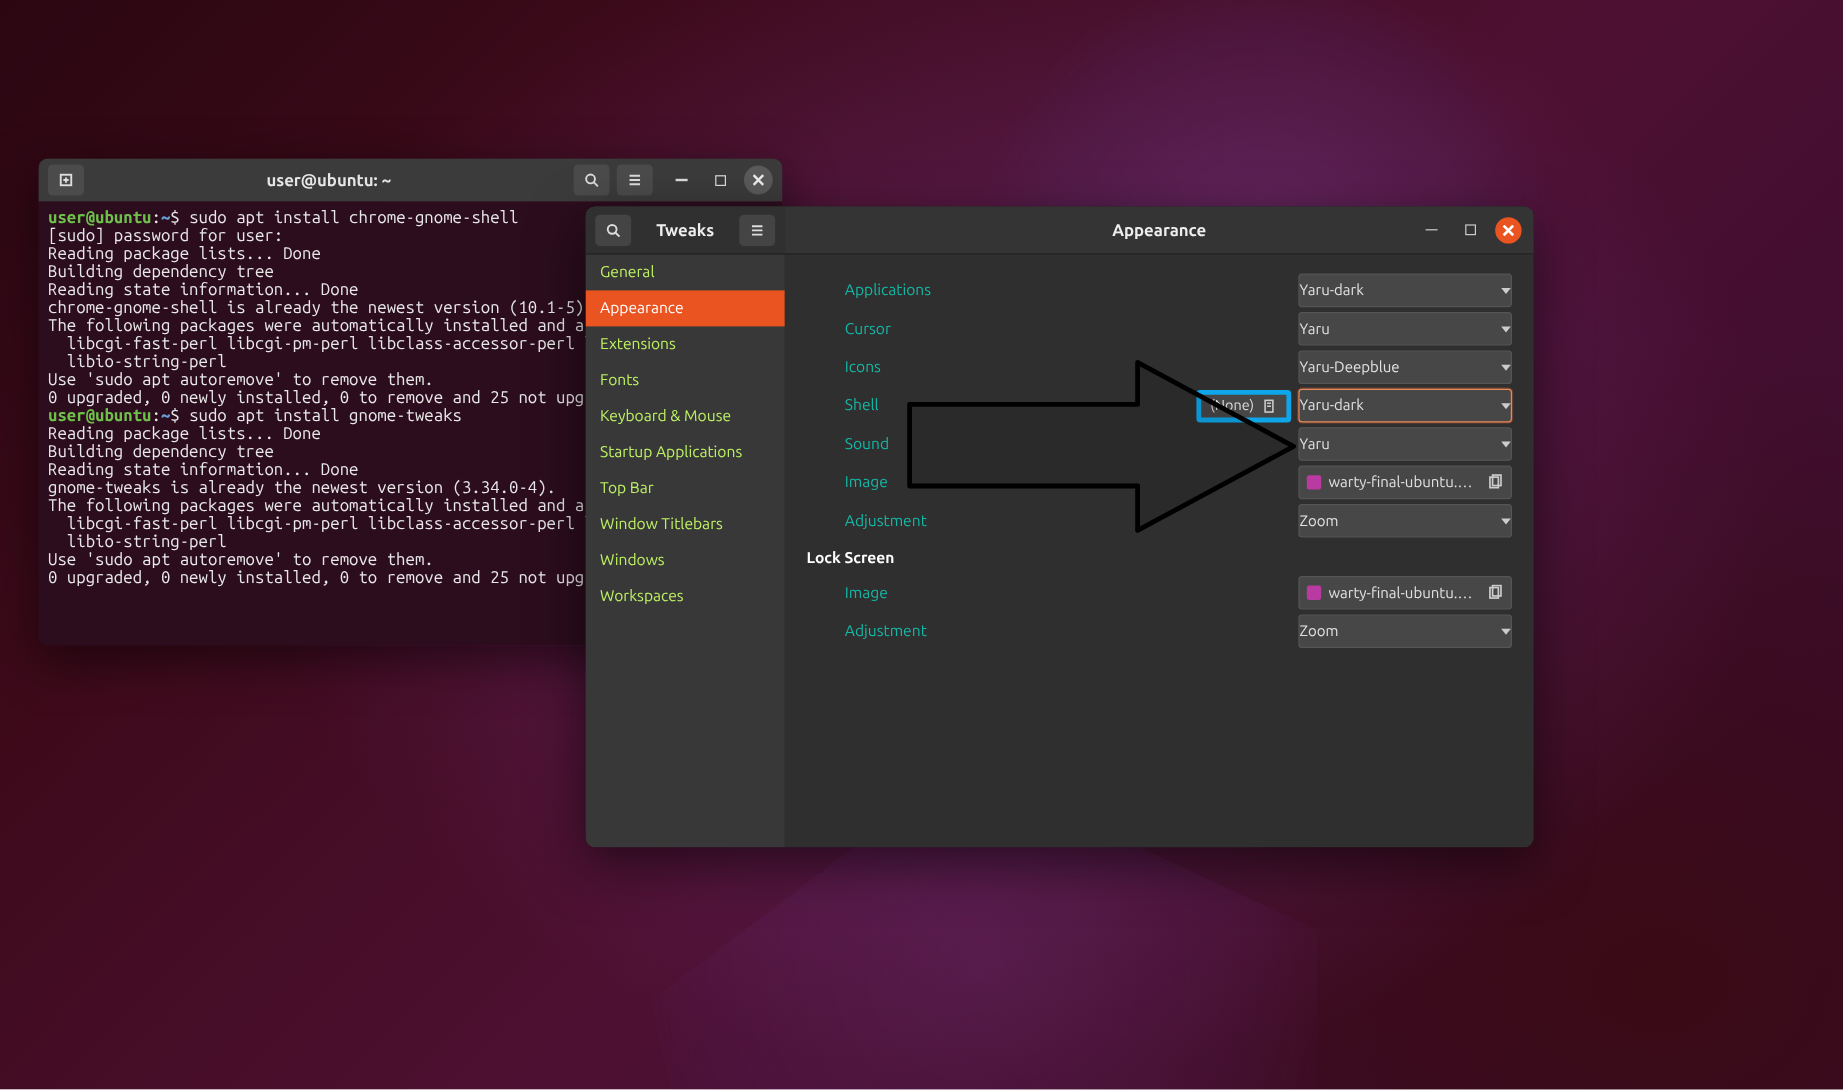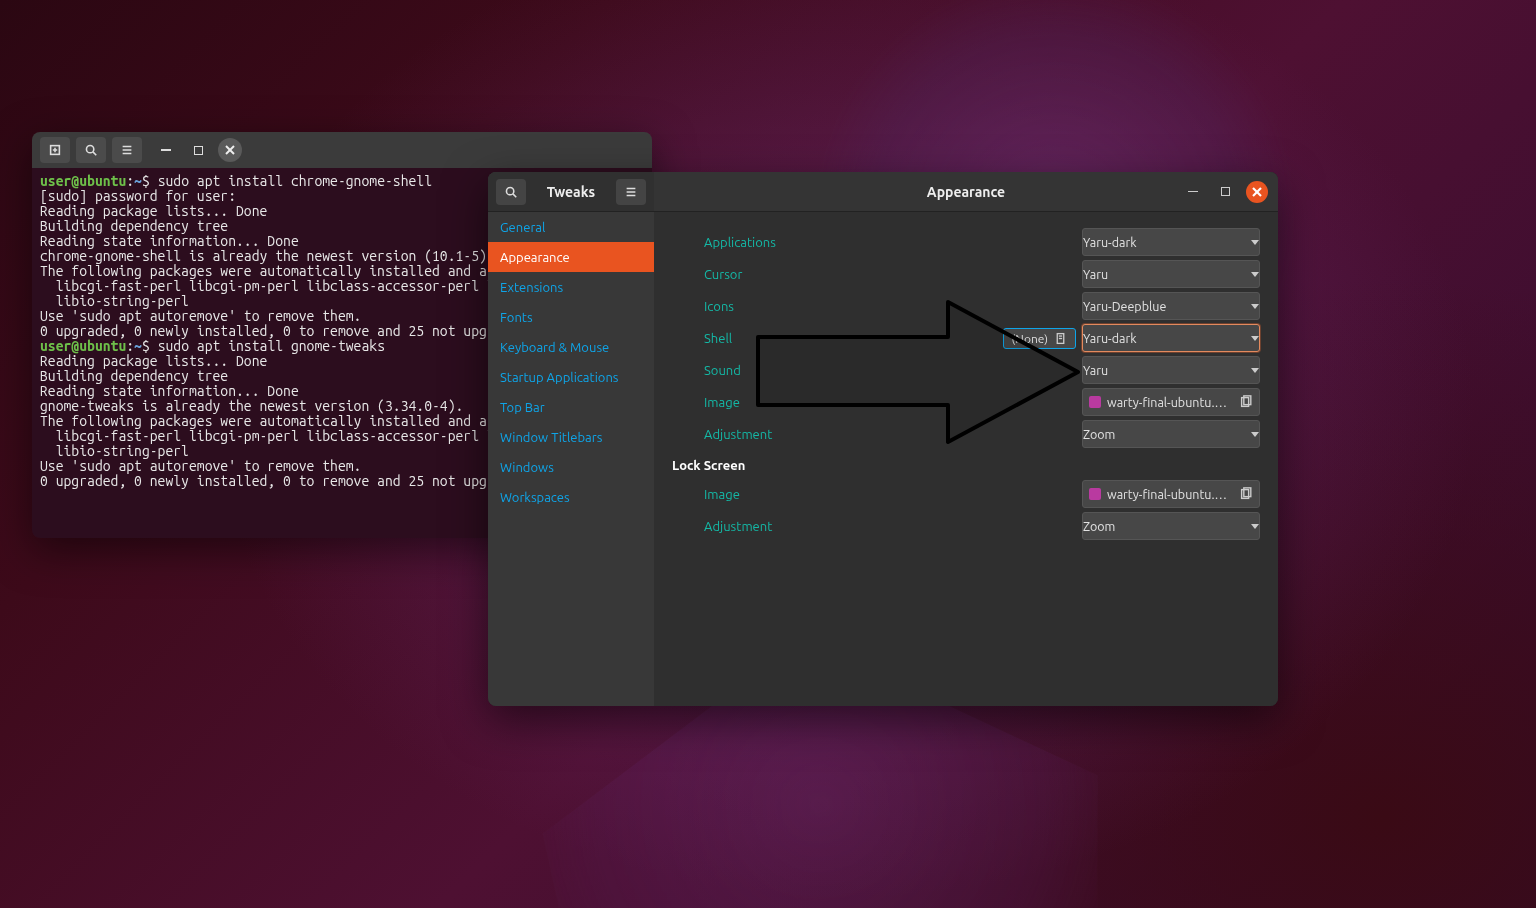--- a/index.html
+++ b/index.html
@@ -71,21 +71,21 @@
   .tw-sidebar { width:166px; background:#383838; display:flex; flex-direction:column; }
   .tw-side-header {
     height:40px; background:#303030; display:flex; align-items:center; padding:12px 8px; gap:8px;
     border-bottom:1px solid #222;
   }
   .hb-btn { width:30px; height:26px; border-radius:4px; background:#444; display:flex; align-items:center; justify-content:center; cursor:pointer;}
   .hb-btn svg { width:14px; height:14px; stroke:#ddd; stroke-width:1.8; fill:none; }
   .tw-side-title { flex:1; color:#eee; font-weight:700; font-size:14px; text-align:center; }
 
   .side-item {
-    padding:8px 12px; color:#0ea5e9; font-size:13px; cursor:pointer;
+    padding:8px 12px; color:#bef264; font-size:13px; cursor:pointer;
   }
   .side-item.active { background:#e95420; color:#fff; }
 
   .tw-main { flex:1; background:#2f2f2f; display:flex; flex-direction:column; }
   .tw-main-header {
     height:40px; background:#343434; display:flex; align-items:center; padding:0 10px;
     border-bottom:1px solid #222; position:relative;
   }
   .tw-main-title { position:absolute; left:0; right:0; text-align:center; color:#eee; font-weight:700; font-size:14px; }
   .tw-win-controls { margin-left:auto; display:flex; gap:10px; align-items:center; z-index:2;}
@@ -94,21 +94,21 @@
   .twc.max div { width:9px; height:9px; border:1.6px solid #ccc; }
   .twc.close { background:#e95420; }
   .twc.close svg { width:10px; height:10px; stroke:#fff; stroke-width:2.2; }
 
   .tw-content { padding:14px 18px; color:#ddd; font-size:13px; overflow:auto; flex:1;}
   .section-title { font-weight:700; color:#fff; margin:8px 0 6px; font-size:13px; }
   .row { display:flex; align-items:center; height:32px; }
   .row-label { flex:1; color:#14b8a6;margin-left:32px; }
   .row-extra { margin-right:6px; display:flex; align-items:center; gap:4px;}
   .chip {
-    background:#474747; border:1px solid #0ea5e9; border-radius:3px; color:#ddd;
+    background:#474747; border:4px solid #0ea5e9; border-radius:3px; color:#ddd;
     padding:3px 8px; font-size:12px; display:flex; align-items:center; gap:6px;
   }
   .chip svg { width:13px; height:13px; stroke:#ccc; fill:none; stroke-width:1.6;}
 
   .select {
     width:178px; height:28px; background:#474747; border:1px solid #555; border-radius:3px;
     display:flex; align-items:center; padding:0 0; color:#e2e2e2; font-size:12.5px; cursor:pointer;
     justify-content:space-between;
   }
   .select.highlight { border-color:#e38a5e; box-shadow:0 0 0 1px rgba(227,100,50,0.35);}
@@ -136,20 +136,21 @@
 
 <div class="terminal">
   <div class="term-titlebar">
     <div class="tb-btn">
       <svg viewBox="0 0 16 16">
           <rect x="3" y="3" width="10" height="10"></rect>
           <line x1="8" y1="5.5" x2="8" y2="10.5"></line>
           <line x1="5.5" y1="8" x2="10.5" y2="8"></line>
         </svg>
     </div>
+    <div class="term-title">user@ubuntu: ~</div>
     <div class="tb-btn">
       <svg viewBox="0 0 16 16">
           <circle cx="7" cy="7" r="4.2"></circle>
           <line x1="10.2" y1="10.2" x2="14" y2="14"></line>
         </svg>
     </div>
     <div class="tb-btn">
       <svg viewBox="0 0 16 16">
           <line x1="3" y1="4" x2="13" y2="4"></line>
           <line x1="3" y1="8" x2="13" y2="8"></line>

